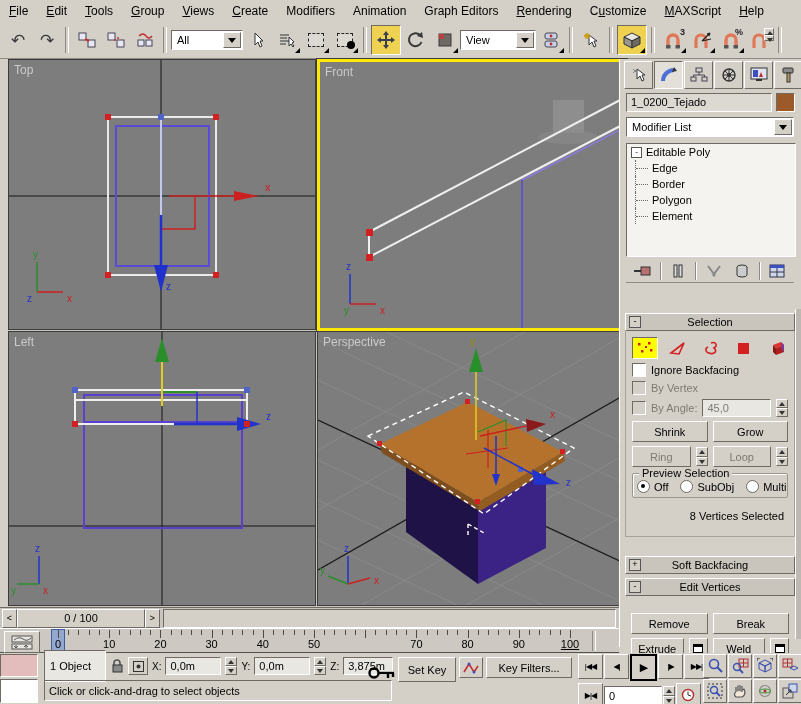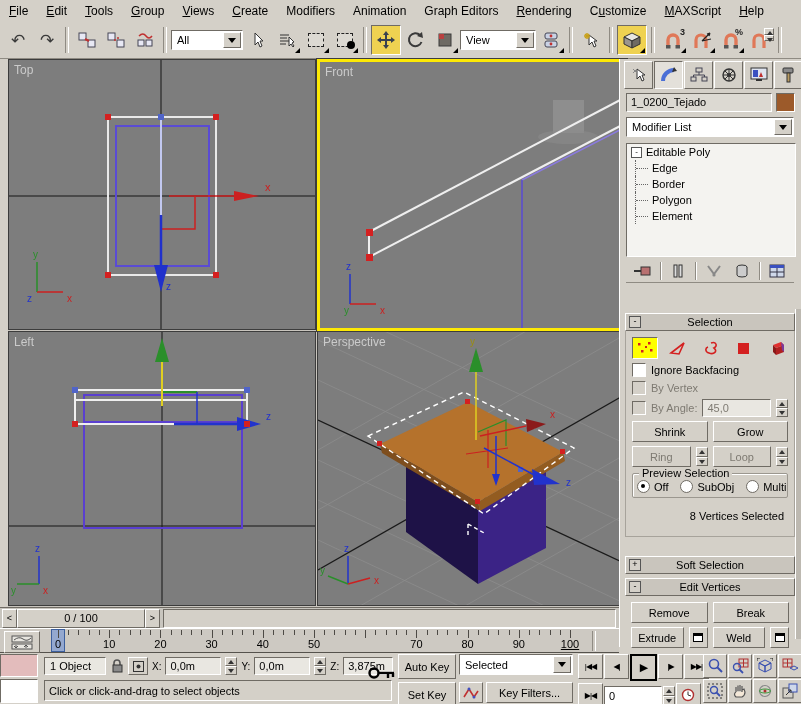--- a/index.html
+++ b/index.html
@@ -634,27 +634,27 @@
             <span>Multi</span>
           </div>
         </div>
         <div style="text-align:right;padding:8px 10px 10px 0">8 Vertices Selected</div>
       </div>
     </div>
 
     <div style="position:absolute;left:5px;top:497px;width:170px">
       <div class="rollout-head">
         <span class="pm">+</span>
-        <span>Soft Selection</span>
+        <span>Soft Backfacing</span>
       </div>
       <div class="rollout-head" style="margin-top:4px">
         <span class="pm">-</span>
         <span>Edit Vertices</span>
       </div>
-      <div class="prow" style="margin-top:4px">
+      <div class="prow" style="margin-top:15px">
         <span class="pbtn" style="flex:1">Remove</span>
         <span class="pbtn" style="flex:1">Break</span>
       </div>
       <div class="prow">
         <span class="pbtn" style="flex:1">Extrude</span>
         <span class="pbtn" style="width:17px">
             <svg width="10" height="9">
               <rect x="0.5" y="0.5" width="9" height="8" fill="#fff" stroke="#000"></rect>
               <rect x="0.5" y="0.5" width="9" height="2.5" fill="#000"></rect>
             </svg>
@@ -753,21 +753,21 @@
         <span class="rn" style="left: 524px; text-decoration: underline;">100</span>
       </div>
     <span id="ruler-endsep"></span>
   </div>
 
   <div id="statusbar">
     <div id="swatch-pink"></div>
     <div id="swatch-white"></div>
 
     <div id="obj-cluster">
-      <span class="field" style="width:62px;height:18px;display:flex;align-items:center;padding-left:5px;box-sizing:border-box">1 Object</span>
+      <span class="field" style="width:62px;height:32px;display:flex;align-items:center;padding-left:5px;box-sizing:border-box">1 Object</span>
       <span>
           <svg width="14" height="16">
             <path d="M4 7 V5 a3 3 0 0 1 6 0 V7" fill="none" stroke="#555" stroke-width="1.6"></path>
             <rect x="3" y="7" width="9" height="7" fill="#8a8a8a" stroke="#333"></rect>
           </svg>
         </span>
       <span class="raised" style="width:20px;height:18px;display:flex;align-items:center;justify-content:center;box-sizing:border-box">
           <svg width="11" height="11">
             <rect x="0.5" y="0.5" width="10" height="10" fill="none" stroke="#333"></rect>
             <circle cx="5.5" cy="5.5" r="2" fill="#333"></circle>
@@ -793,29 +793,20 @@
           <circle cx="6" cy="8" r="4.5" fill="none" stroke="#000" stroke-width="2.4"></circle>
           <line x1="10" y1="8" x2="26" y2="8" stroke="#000" stroke-width="2.4"></line>
           <line x1="20" y1="8" x2="20" y2="13" stroke="#000" stroke-width="2.4"></line>
           <line x1="25" y1="8" x2="25" y2="12" stroke="#000" stroke-width="2.4"></line>
         </svg>
       </span>
 
     <div id="prompt-row">Click or click-and-drag to select objects</div>
 
     <div id="anim-cluster">
-      <div style="display:flex;gap:3px">
-        <span class="akbtn raised">Auto Key</span>
-        <span class="combo" style="width:114px;height:21px">
-          <span>Selected</span>
-          <span class="arrowbox">
-              <span class="darr"></span>
-            </span>
-        </span>
-      </div>
       <div style="display:flex;gap:3px;margin-top:3px">
         <span class="akbtn raised">Set Key</span>
         <span class="raised" style="width:24px;height:21px;display:flex;align-items:center;justify-content:center;box-sizing:border-box">
             <svg width="16" height="12">
               <polyline points="1,10 6,2 11,10 15,4" fill="none" stroke="#c03030" stroke-width="1.6"></polyline>
               <circle cx="6" cy="2" r="1.5" fill="#4050c0"></circle>
               <circle cx="11" cy="10" r="1.5" fill="#4050c0"></circle>
             </svg>
           </span>
         <span class="raised" style="flex:1;width:86px;height:21px;display:flex;align-items:center;justify-content:center;box-sizing:border-box">Key Filters...</span>

